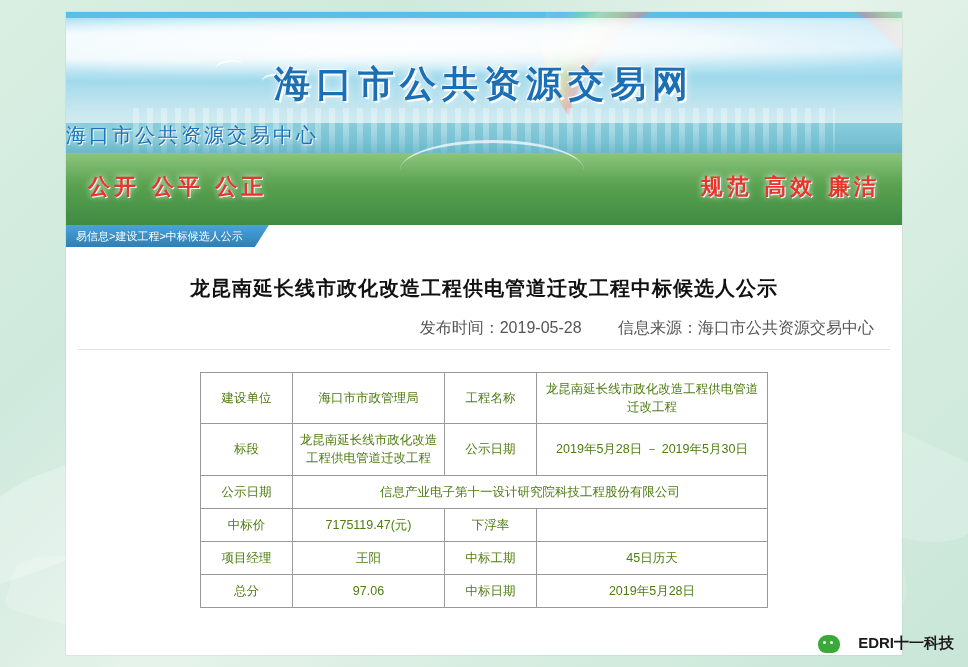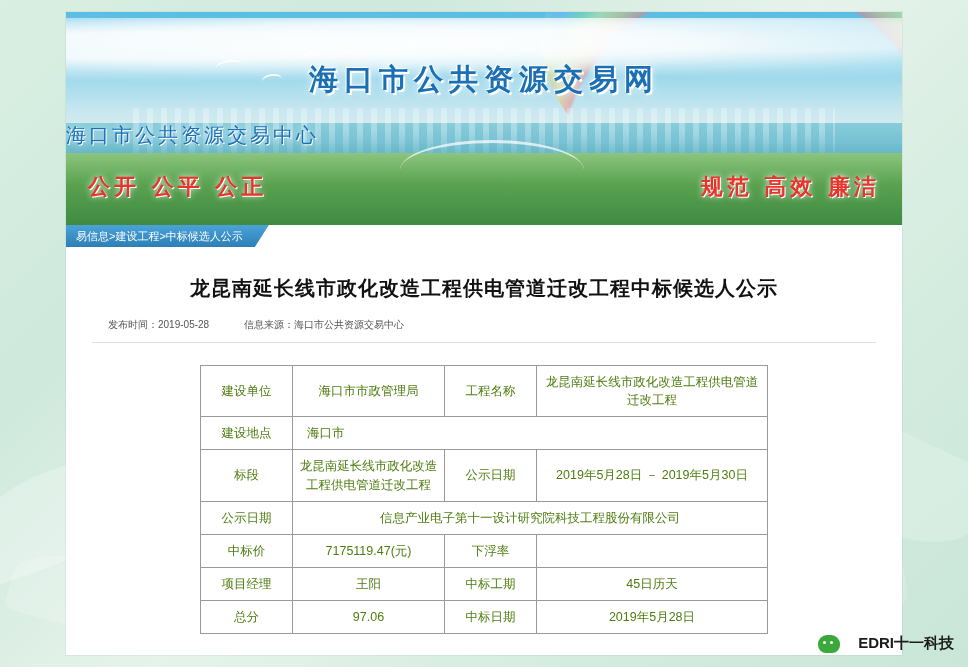--- a/index.html
+++ b/index.html
@@ -99,21 +99,21 @@
   }
   .banner .gull.g1 { left: 150px; top: 48px; }
   .banner .gull.g2 { left: 196px; top: 62px; width:20px; }
   .banner .gull.g3 { left: 236px; top: 40px; width:18px; }
 
   .banner-title {
     position: absolute;
     left: 0; right: 0; top: 48px;
     text-align: center;
     font-family: "DejaVu Serif", "Liberation Serif", serif;
-    font-size: 29px;
+    font-size: 36px;
     font-weight: bold;
     letter-spacing: 6px;
     color: #1b6fb5;
     text-shadow: 2px 2px 0 #ffffff, -1px -1px 0 #ffffff, 0 0 10px rgba(255,255,255,0.9);
   }
   .banner-sub {
     position: absolute;
     left: 0; right: 0; top: 110px;
     text-align: left;
     font-family: "DejaVu Serif", "Liberation Serif", serif;
@@ -152,35 +152,35 @@
     font-size: 11px;
     color: #ffffff;
     background: linear-gradient(to bottom, #4aa3d8, #2d7fb5);
     white-space: nowrap;
     clip-path: polygon(0 0, 100% 0, calc(100% - 14px) 100%, 0 100%);
     text-align: right;
   }
 
   
   .article {
-    padding: 0 26px;
+    padding: 0 12px;
   }
   .doc-title {
     margin: 26px 0 0 0;
     text-align: center;
     font-family: "DejaVu Serif", "Liberation Serif", serif;
     font-size: 20px;
     font-weight: bold;
     color: #111111;
     letter-spacing: 1px;
   }
   .meta {
     margin-top: 16px;
-    text-align: left;
-    font-size: 10px;
+    text-align: right;
+    font-size: 16px;
     color: #555555;
   }
   .meta span { margin: 0 16px; }
   .rule {
     margin-top: 10px;
     border-top: 1px solid #e0e0e0;
   }
 
   
   table.info {
@@ -279,24 +279,20 @@
 
     <table class="info">
       <tbody>
         <tr>
           <td class="lbl">建设单位</td>
           <td class="c2">海口市市政管理局</td>
           <td class="c3">工程名称</td>
           <td class="c4">龙昆南延长线市政化改造工程供电管道迁改工程</td>
         </tr>
         <tr>
-          <td class="lbl">建设地点</td>
-          <td colspan="3" style="text-align:left; padding-left:14px;">海口市</td>
-        </tr>
-        <tr>
           <td class="lbl">标段</td>
           <td class="c2">龙昆南延长线市政化改造工程供电管道迁改工程</td>
           <td class="c3">公示日期</td>
           <td class="c4 nowrap">2019年5月28日 － 2019年5月30日</td>
         </tr>
         <tr>
           <td class="lbl">公示日期</td>
           <td colspan="3">信息产业电子第十一设计研究院科技工程股份有限公司</td>
         </tr>
         <tr>

